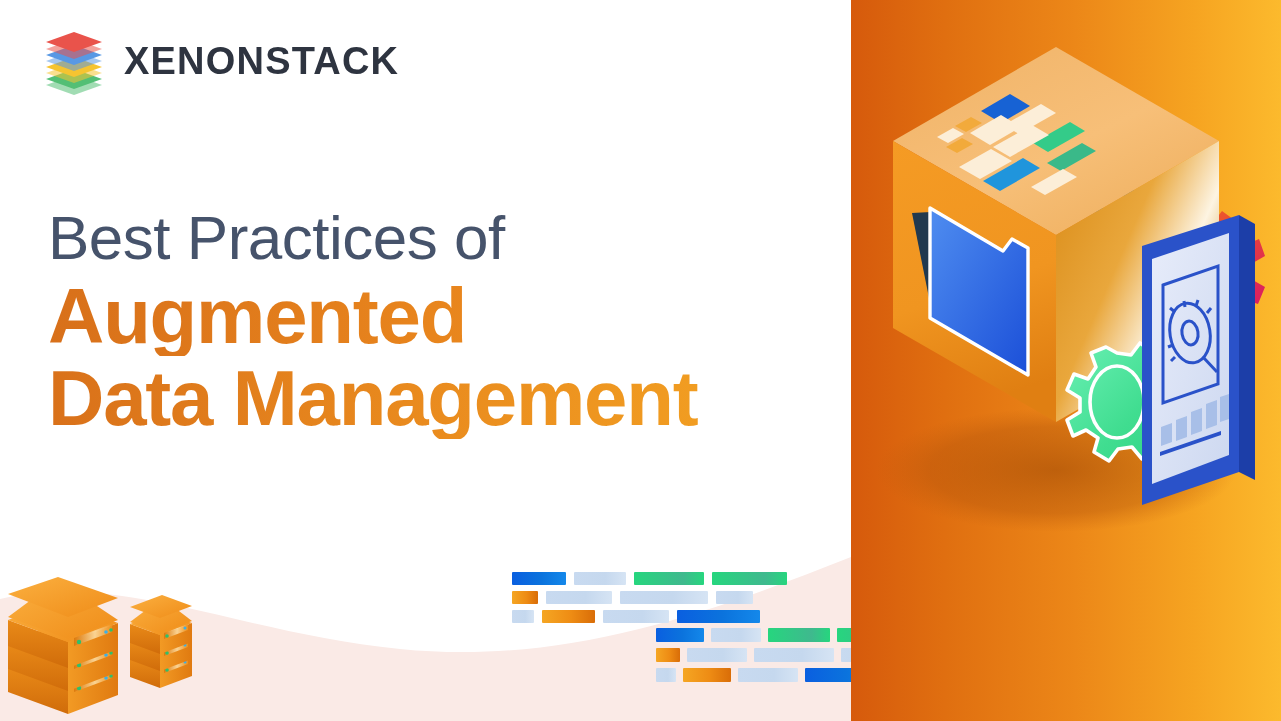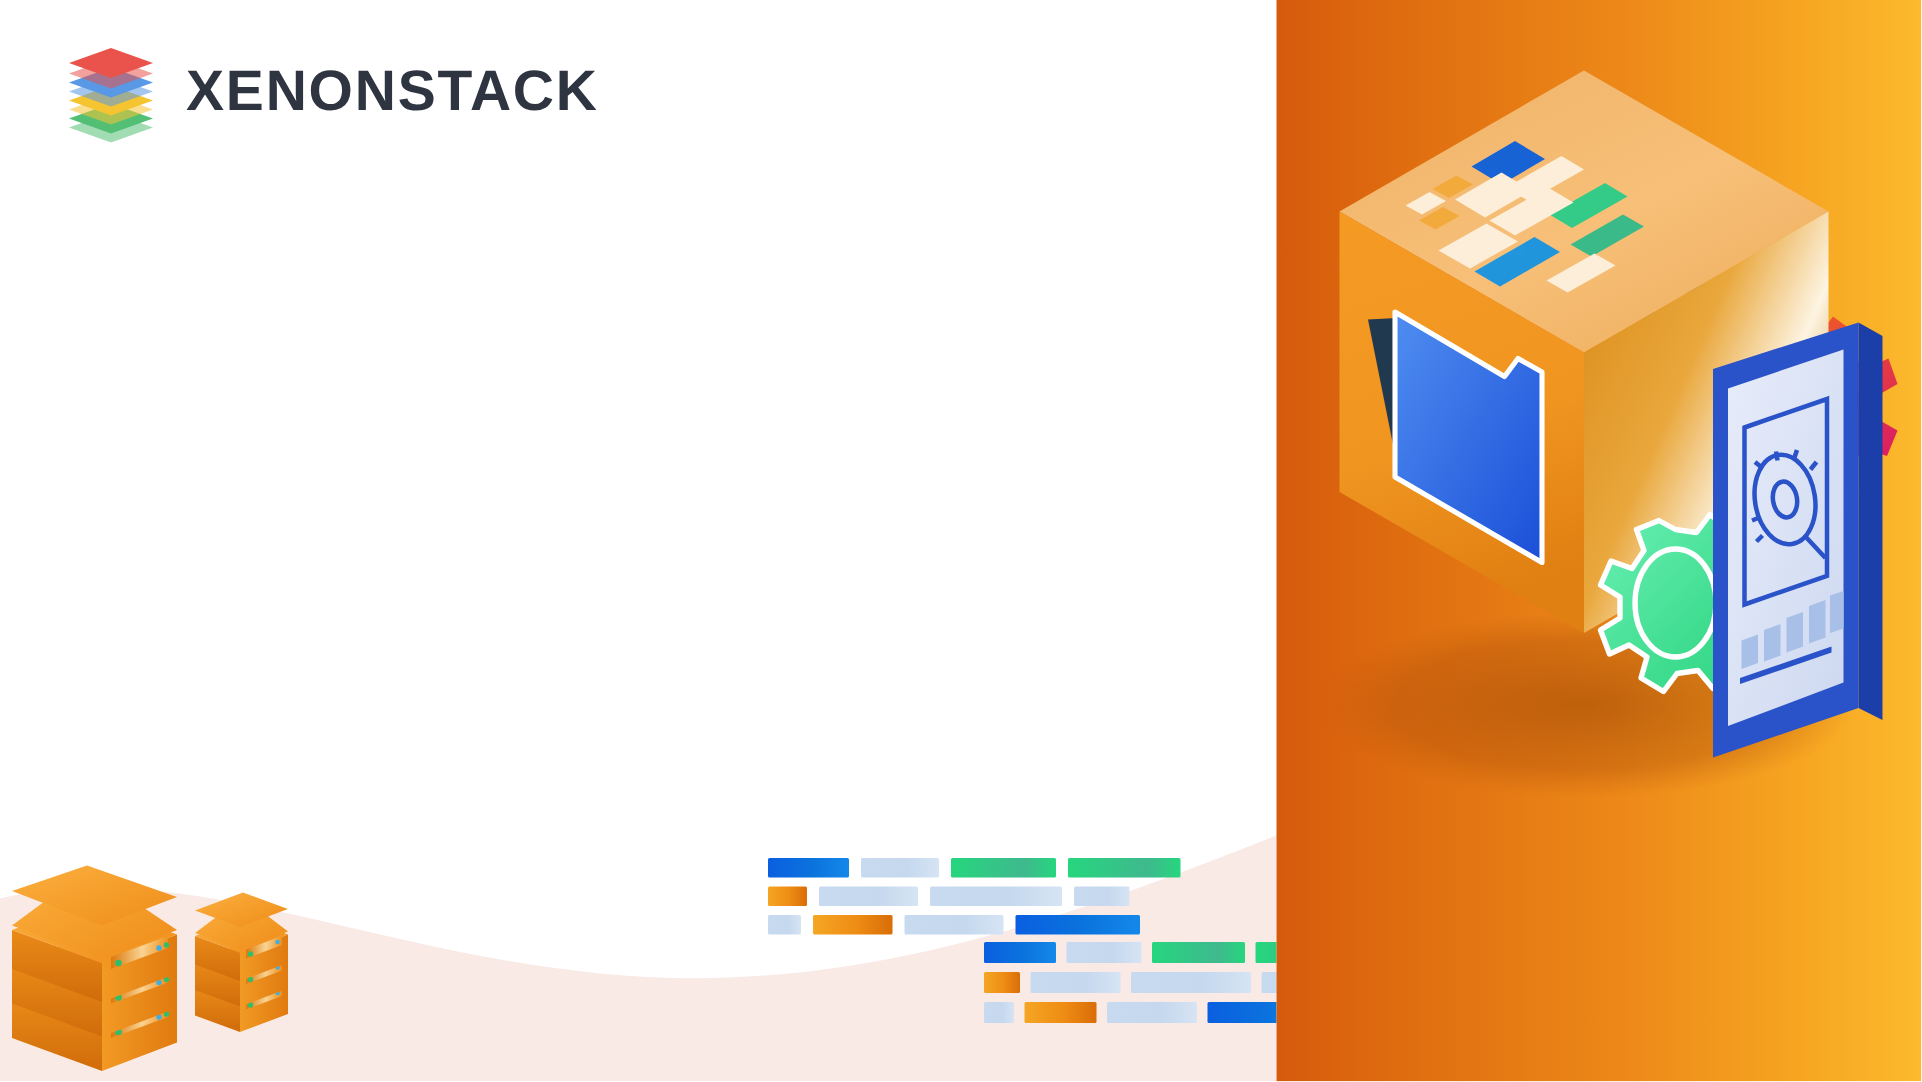--- a/index.html
+++ b/index.html
@@ -91,20 +91,25 @@
             <polygon points="34,18 62,28 34,38 6,28" fill="#4a90e2"></polygon>
 
             <polygon points="34,12 62,22 34,32 6,22" fill="#e8453c" opacity="0.55"></polygon>
             <polygon points="34,5 62,15 34,25 6,15" fill="#e8453c"></polygon>
           </g>
         </svg>
       </span>
       <span id="brand-name">XENONSTACK</span>
     </div>
 
+    <div id="headline">
+      <div class="hl-line" id="hl-1">Best Practices of</div>
+      <div class="hl-line" id="hl-2">Augmented</div>
+      <div class="hl-line" id="hl-3">Data Management</div>
+    </div>
 
     <svg id="racks" viewBox="0 0 230 149">
       <defs>
         <linearGradient id="rkTop" x1="0" y1="0" x2="1" y2="1">
           <stop offset="0%" stop-color="#fbb040"></stop>
             <stop offset="100%" stop-color="#ef8c18"></stop>
         </linearGradient>
         <linearGradient id="rkFrontL" x1="0" y1="0" x2="1" y2="0">
           <stop offset="0%" stop-color="#f29a24"></stop>
             <stop offset="100%" stop-color="#e07a10"></stop>

